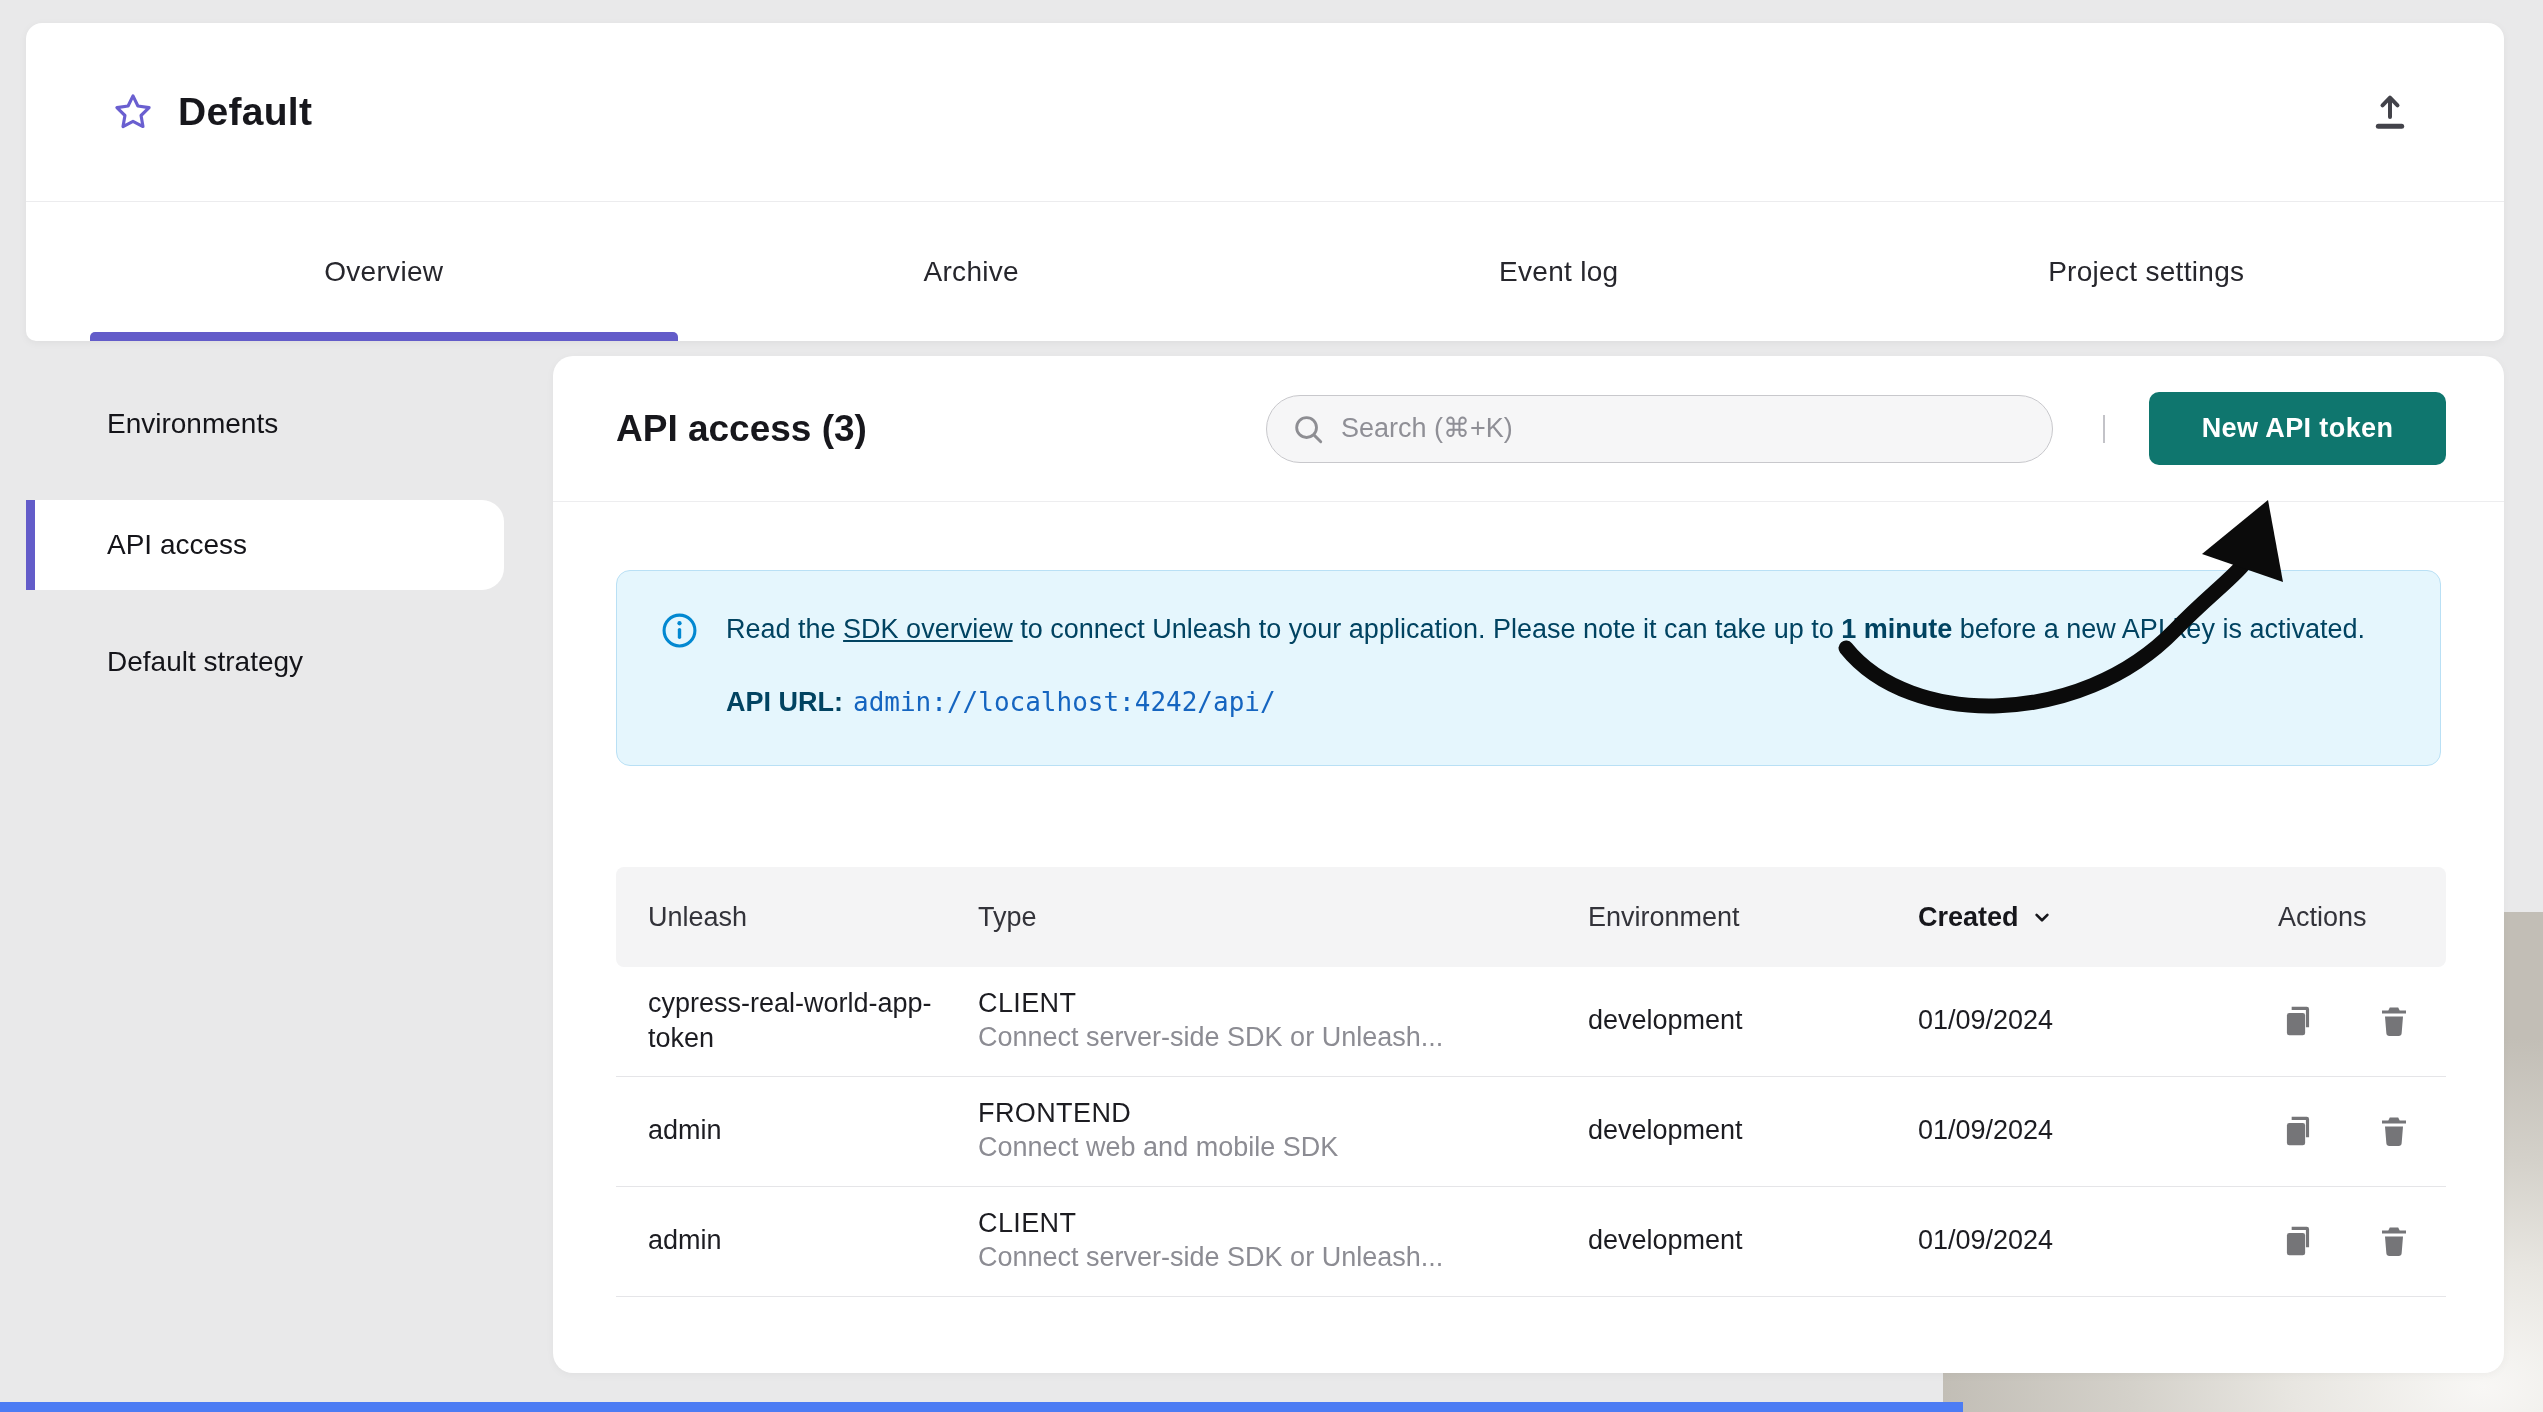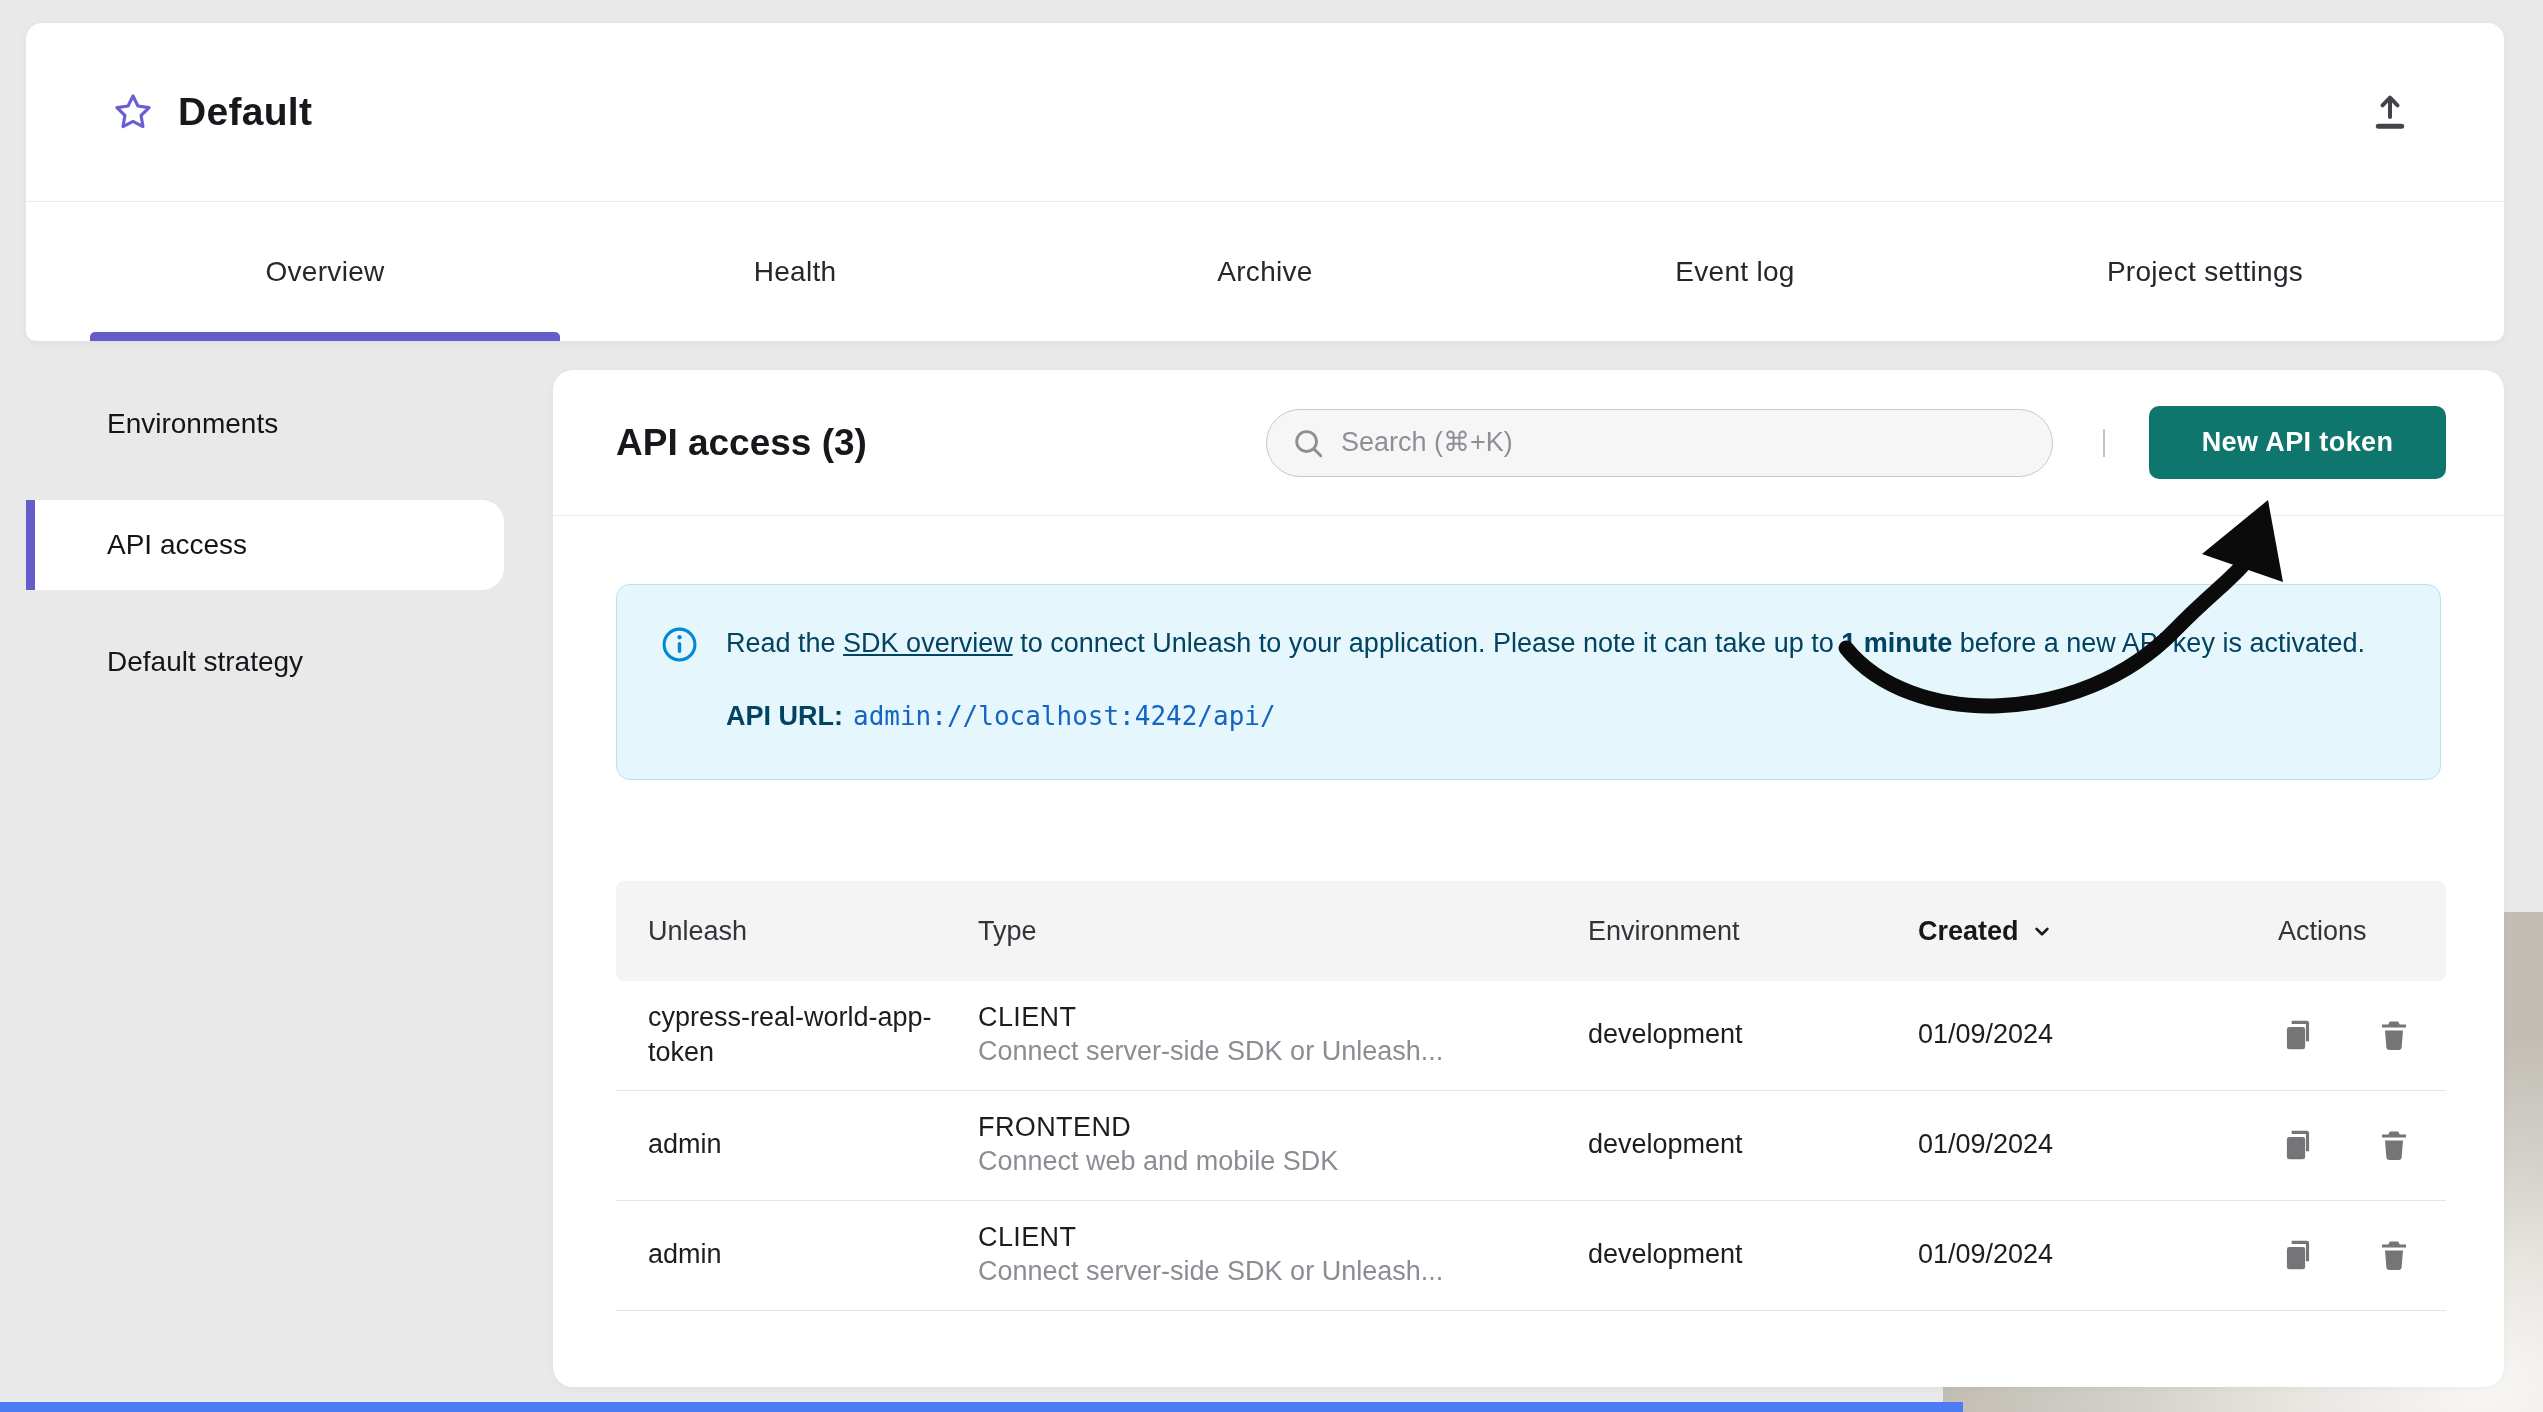--- a/index.html
+++ b/index.html
@@ -60,21 +60,21 @@
     background:#ffffff; border-radius:0 22px 22px 0;
     display:flex; align-items:center; padding-left:81px;
     font-size:28px; font-weight:400; color:#141419; cursor:pointer; z-index:2;
   }
   .side-pill::before {
     content:""; position:absolute; left:0; top:0; bottom:0; width:9px; background:#635cc9;
   }
 
   
   .main-panel {
-    position:absolute; left:553px; top:370px; width:1951px; height:1017px;
+    position:absolute; left:553px; top:356px; width:1951px; height:1017px;
     background:#ffffff; border-radius:20px; z-index:2;
     box-shadow:0 2px 8px rgba(0,0,0,0.04);
   }
   .panel-header {
     height:146px; display:flex; align-items:center;
     padding:0 58px 0 63px; border-bottom:1px solid #ededef;
   }
   .panel-title { font-size:37px; font-weight:700; color:#17171c; white-space:nowrap; }
   .search-box {
     margin-left:auto; width:787px; height:68px;
@@ -150,21 +150,20 @@
     <span class="upload-btn">
       <svg viewBox="0 0 24 24" width="40" height="40">
           <path d="M12 15V4" stroke="#43434a" stroke-width="2.4" fill="none" stroke-linecap="round"></path>
           <path d="M7.5 8L12 3.4 16.5 8" stroke="#43434a" stroke-width="2.4" fill="none" stroke-linecap="round" stroke-linejoin="round"></path>
           <path d="M5 20.5h14" stroke="#43434a" stroke-width="3" stroke-linecap="round"></path>
         </svg>
     </span>
   </div>
   <nav class="tab-bar">
     <div class="tab active">Overview</div>
-    <div class="tab">Health</div>
     <div class="tab">Archive</div>
     <div class="tab">Event log</div>
     <div class="tab">Project settings</div>
   </nav>
 </div>
 
 <div class="side-item side-env">Environments</div>
 <div class="side-pill">
   <span>API access</span>
 </div>

